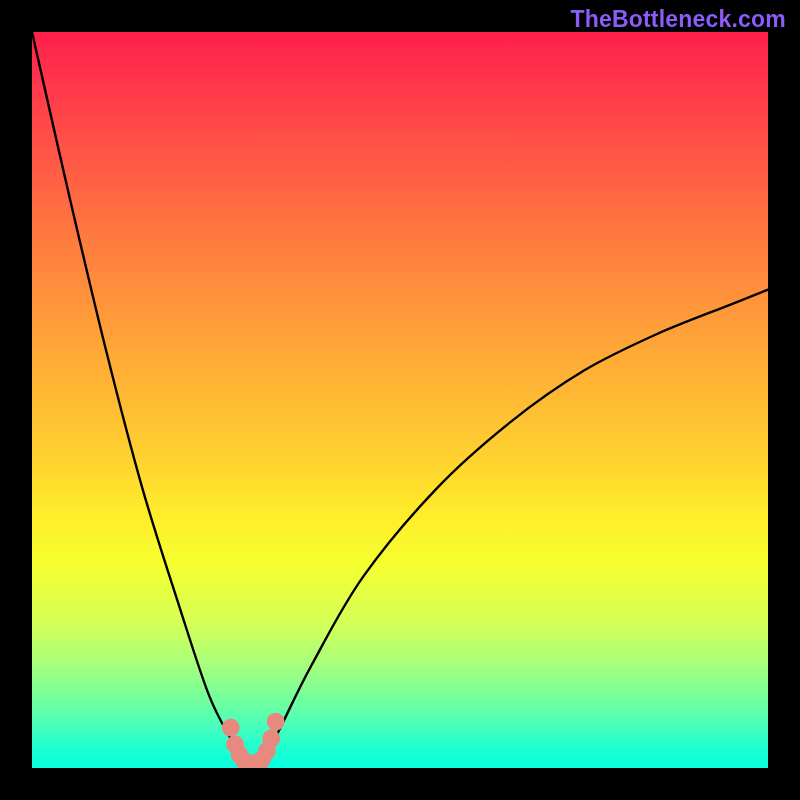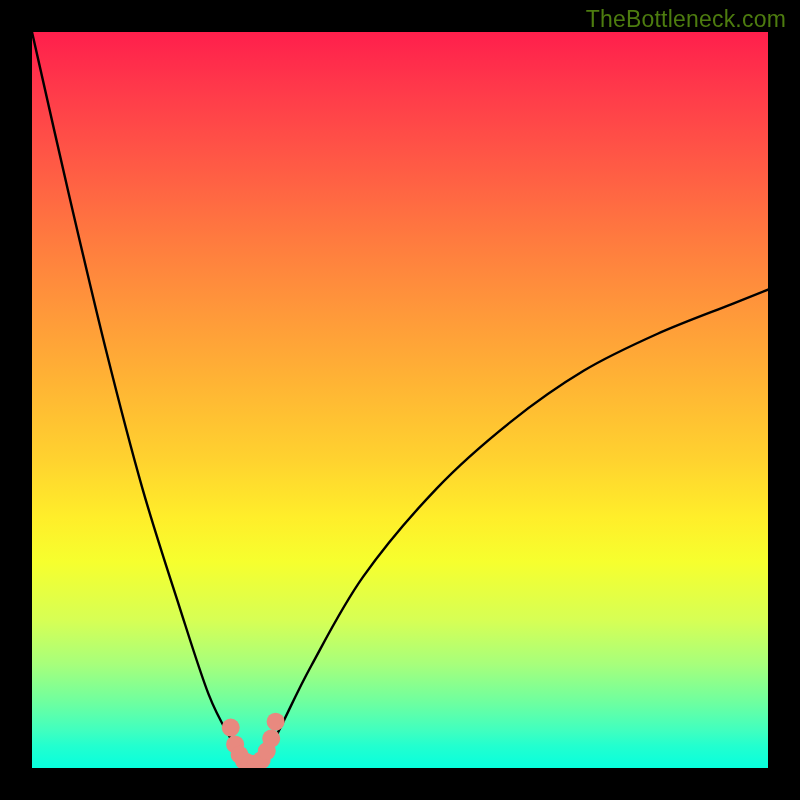--- a/index.html
+++ b/index.html
@@ -34,23 +34,23 @@
       #3fffc0 95%,
       #22ffcf 97%,
       #10ffd9 99%,
       #08ffdd 100%
     );
   }
   .watermark {
     position: absolute;
     top: 6px;
     right: 14px;
-    color: #4d7c0f;
+    color: #8b5cf6;
     font-size: 23px;
-    font-weight: 400;
+    font-weight: 700;
     letter-spacing: 0.2px;
     user-select: none;
   }
   svg.curve {
     position: absolute;
     left: 0;
     top: 0;
     width: 736px;
     height: 736px;
   }

